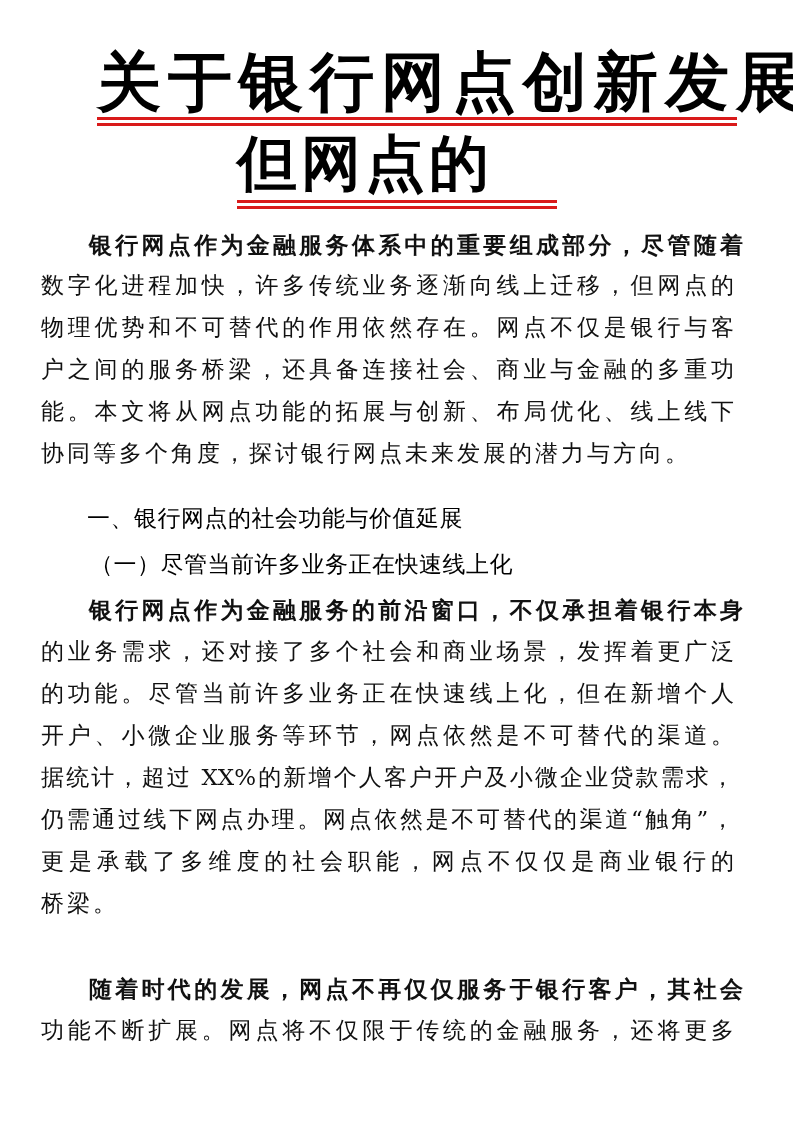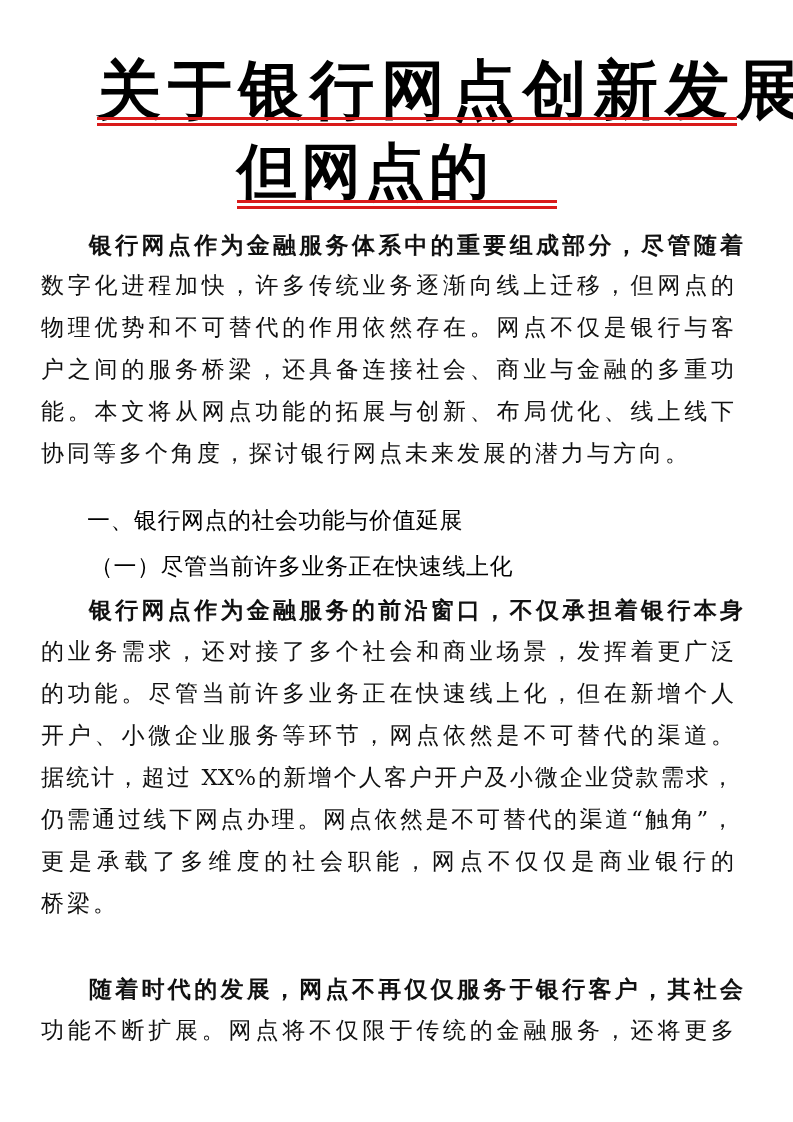--- a/index.html
+++ b/index.html
@@ -24,21 +24,20 @@
     .title-line {
       position: absolute;
       font-family: "DejaVu Serif", "Liberation Serif", serif;
       font-weight: bold;
       white-space: nowrap;
       line-height: 1;
       color: #000000;
     }
     .title-line .t-text {
       display: block;
-      margin-top: 8px;
     }
     .title-line .uline {
       position: absolute;
       left: 0;
       right: 0;
       background: #d91a1a;
     }
     #title1 {
       left: 97px;
       top: 50px;
@@ -70,21 +69,21 @@
       font-size: 23px;
       color: #111111;
       left: 41px;
       width: 693px;
       text-align: justify;
       text-align-last: justify;
     }
     .para-line.indent { left: 89px; width: 654px; font-weight: bold; }
     .para-line.last { text-align-last: left; letter-spacing: 3px; }
     .heading {
-      font-family: Liberation Sans, sans-serif;
+      font-family: Liberation Mono, monospace;
       font-size: 23px;
       color: #000000;
       letter-spacing: 0.5px;
     }
   </style>
 </head>
 <body>
 
 <div class="page">
 

